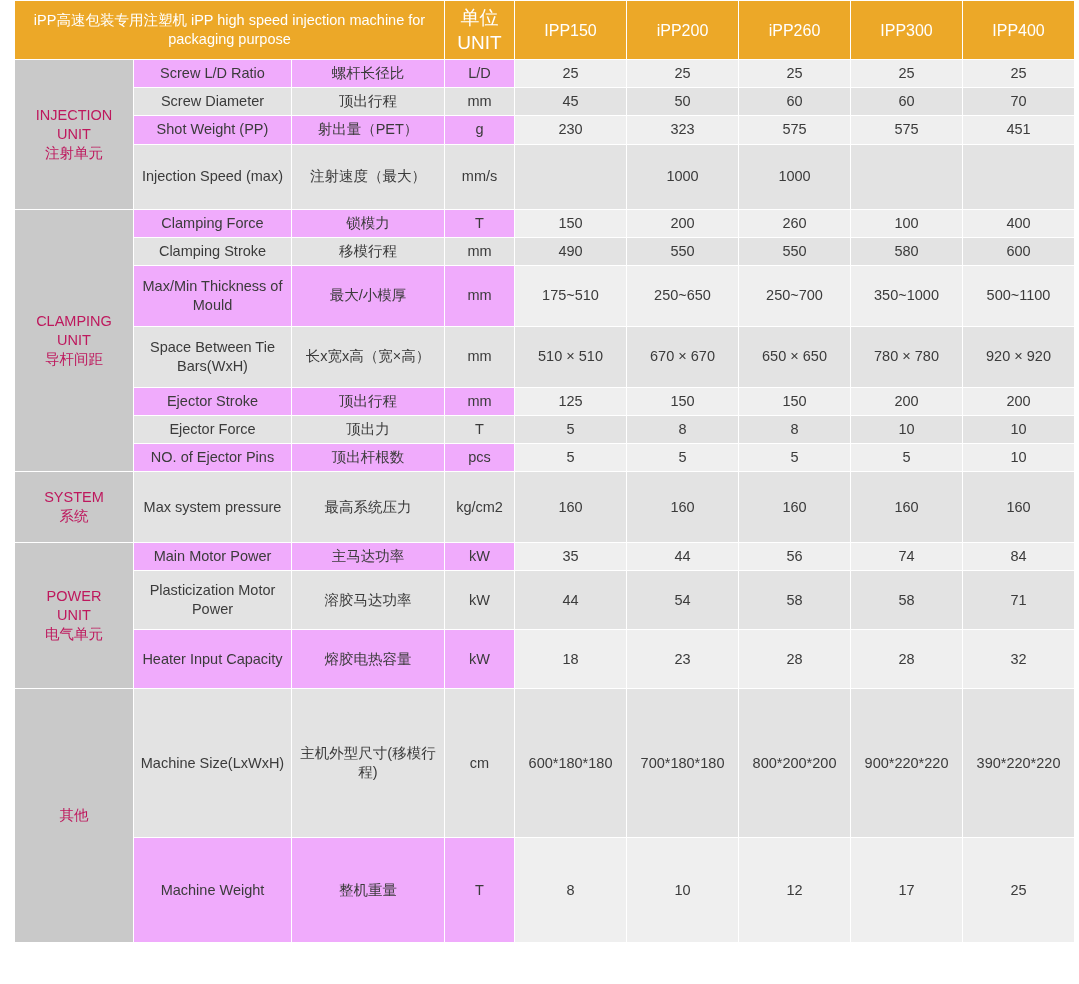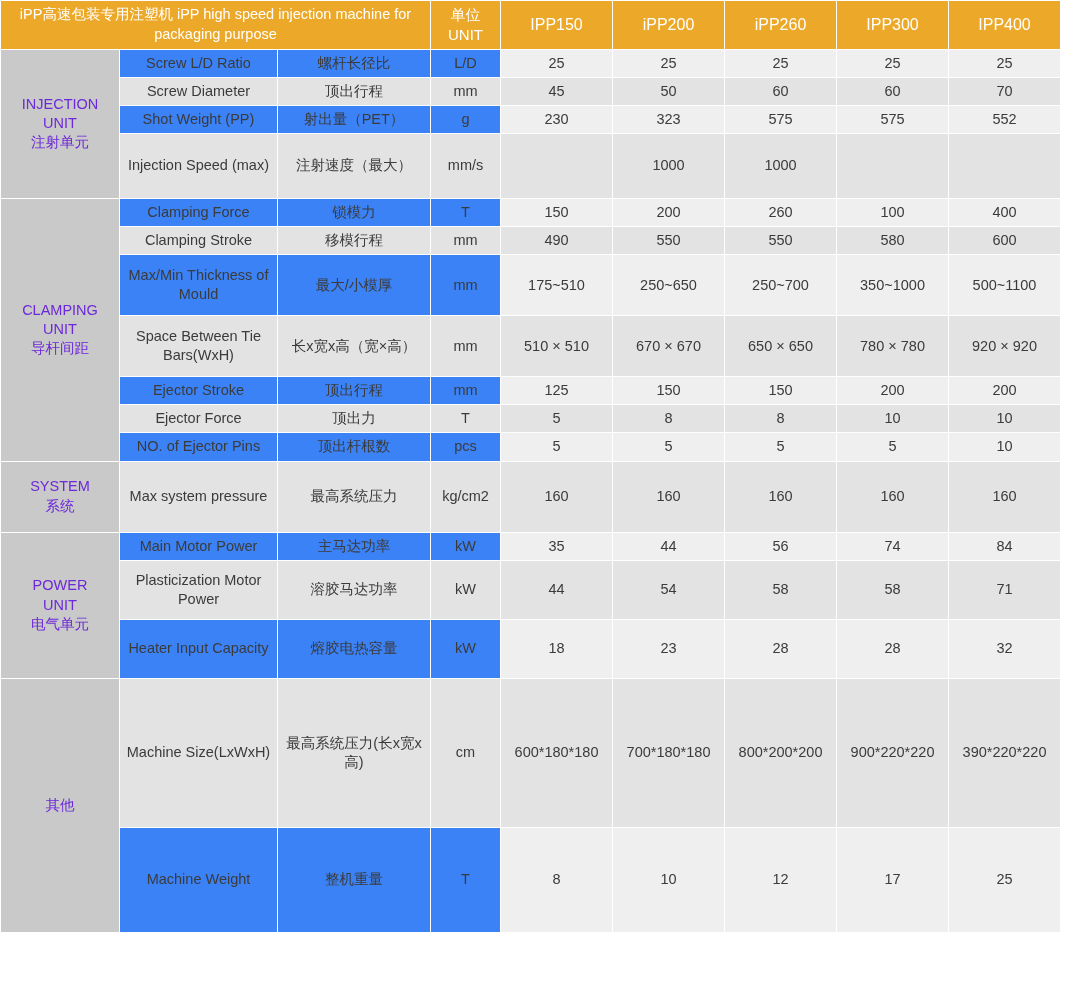--- a/index.html
+++ b/index.html
@@ -11,20 +11,21 @@
     font-family: "Liberation Sans", sans-serif;
     width: 1079px;
     height: 984px;
     overflow: hidden;
     color: #3b3b3b;
   }
   table.spec {
     border-collapse: collapse;
     width: 912px;
     table-layout: fixed;
+    margin-left: 14px;
   }
   table.spec td, table.spec th {
     border: 1px solid #ffffff;
     text-align: center;
     vertical-align: middle;
     font-size: 14.5px;
     line-height: 1.32;
     padding: 4px 5px;
     font-weight: normal;
   }
@@ -41,35 +42,35 @@
     font-weight: bold;
     font-size: 14.5px;
     padding: 8px 6px;
     border: 1px solid #ffffff;
   }
   thead th.title {
     font-size: 14.5px;
     line-height: 1.35;
   }
   thead th.unit {
-    font-size: 15px;
+    font-size: 19px;
   }
   thead th.model {
     font-size: 16px;
   }
 
   td.group {
     background: #c9c9c9;
-    color: #6d28d9;
+    color: #be185d;
     font-size: 17px;
     line-height: 1.5;
     border: 1px solid #ffffff;
   }
   td.label-en, td.label-cn, td.unit {
-    background: #3b82f6;
+    background: #f0abfc;
   }
   td.val {
     background: #efefef;
   }
   tr.alt td.label-en, tr.alt td.label-cn, tr.alt td.unit, tr.alt td.val {
     background: #e3e3e3;
   }
   td.label-en { font-size: 14.5px; }
   td.label-cn { font-size: 14.5px; }
   td.unit { font-size: 14.5px; }
@@ -132,21 +133,21 @@
       <td class="val">70</td>
     </tr>
     <tr>
       <td class="label-en">Shot Weight (PP)</td>
       <td class="label-cn">射出量（PET）</td>
       <td class="unit">g</td>
       <td class="val">230</td>
       <td class="val">323</td>
       <td class="val">575</td>
       <td class="val">575</td>
-      <td class="val">552</td>
+      <td class="val">451</td>
     </tr>
     <tr class="alt">
       <td class="label-en" style="height:56px">Injection Speed (max)</td>
       <td class="label-cn">注射速度（最大）</td>
       <td class="unit">mm/s</td>
       <td class="val"></td>
       <td class="val">1000</td>
       <td class="val">1000</td>
       <td class="val"></td>
       <td class="val"></td>
@@ -277,21 +278,21 @@
       <td class="val">28</td>
       <td class="val">28</td>
       <td class="val">32</td>
     </tr>
 
     <tr class="alt">
       <td class="group" rowspan="2">
         <div>其他</div>
       </td>
       <td class="label-en" style="height:140px">Machine Size(LxWxH)</td>
-      <td class="label-cn">最高系统压力(长x宽x高)</td>
+      <td class="label-cn">主机外型尺寸(移模行程)</td>
       <td class="unit">cm</td>
       <td class="val">600*180*180</td>
       <td class="val">700*180*180</td>
       <td class="val">800*200*200</td>
       <td class="val">900*220*220</td>
       <td class="val">390*220*220</td>
     </tr>
     <tr>
       <td class="label-en" style="height:96px">Machine Weight</td>
       <td class="label-cn">整机重量</td>

